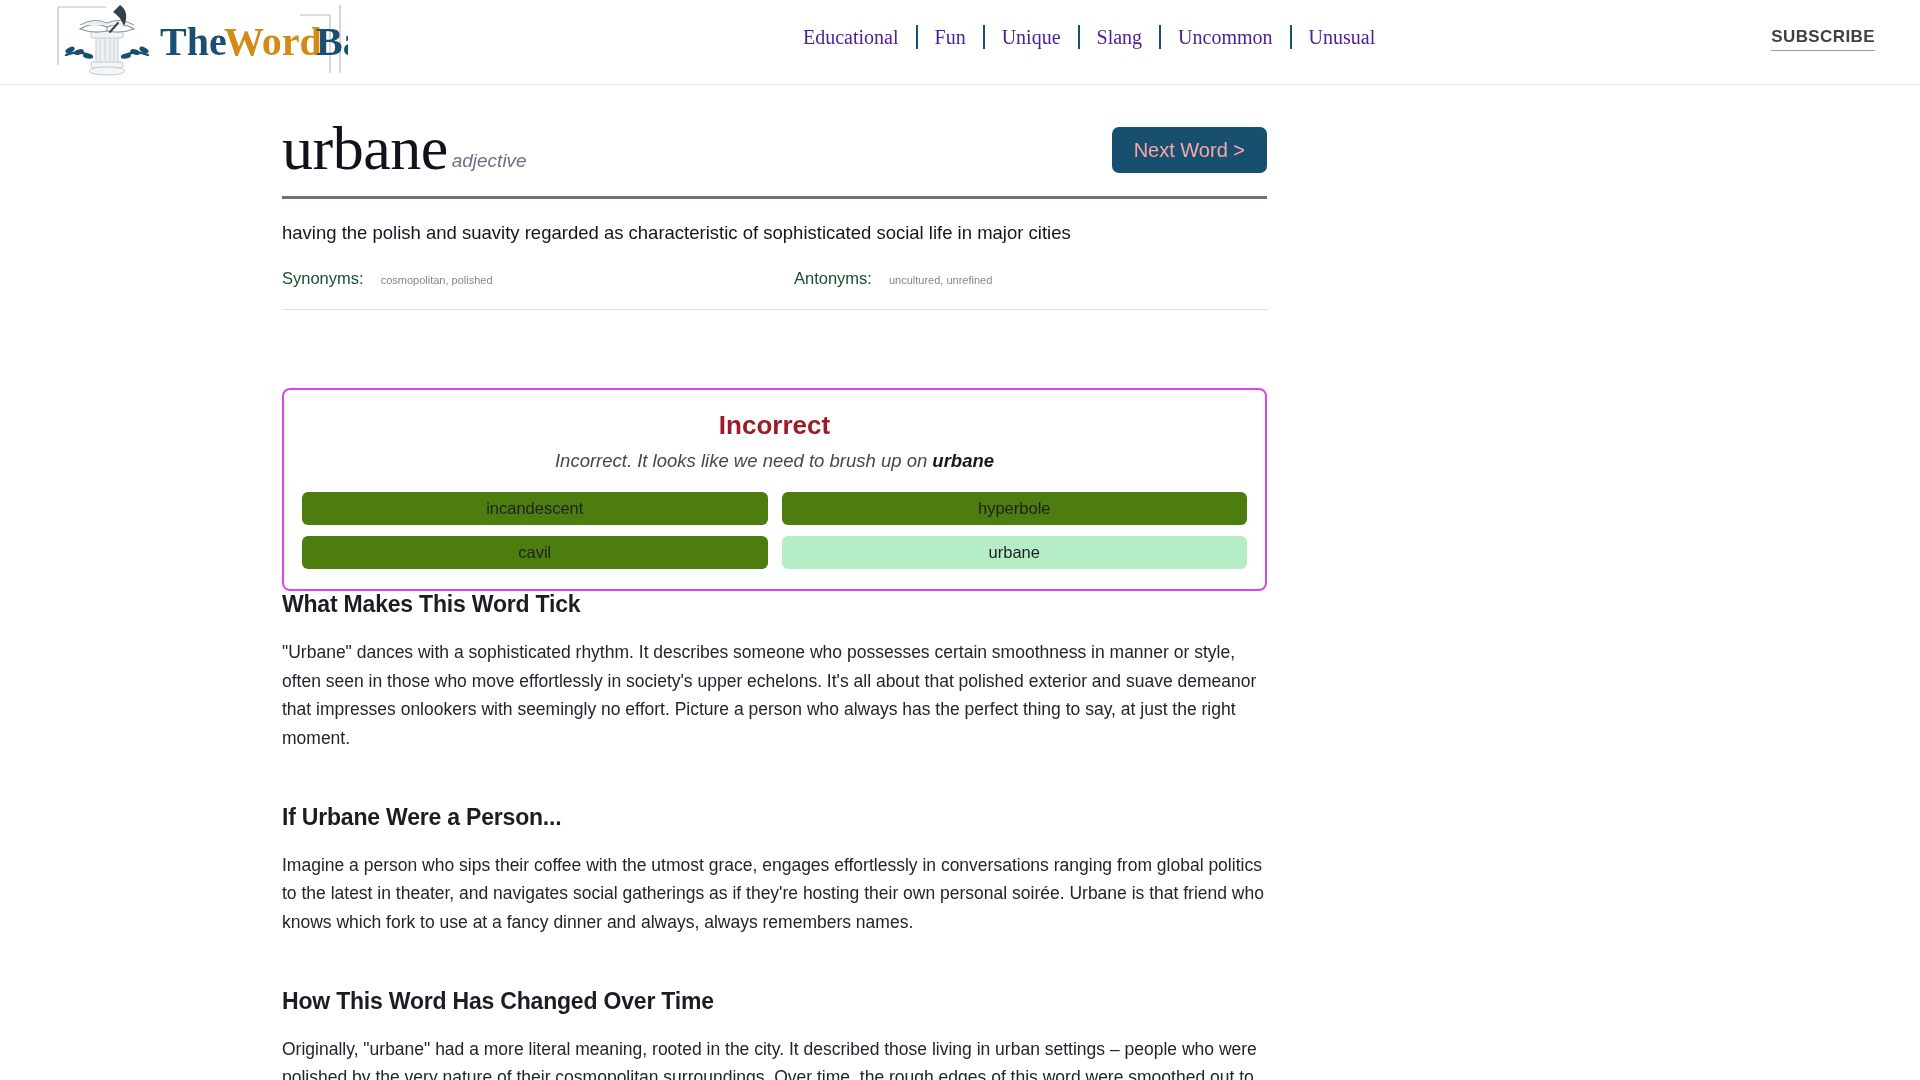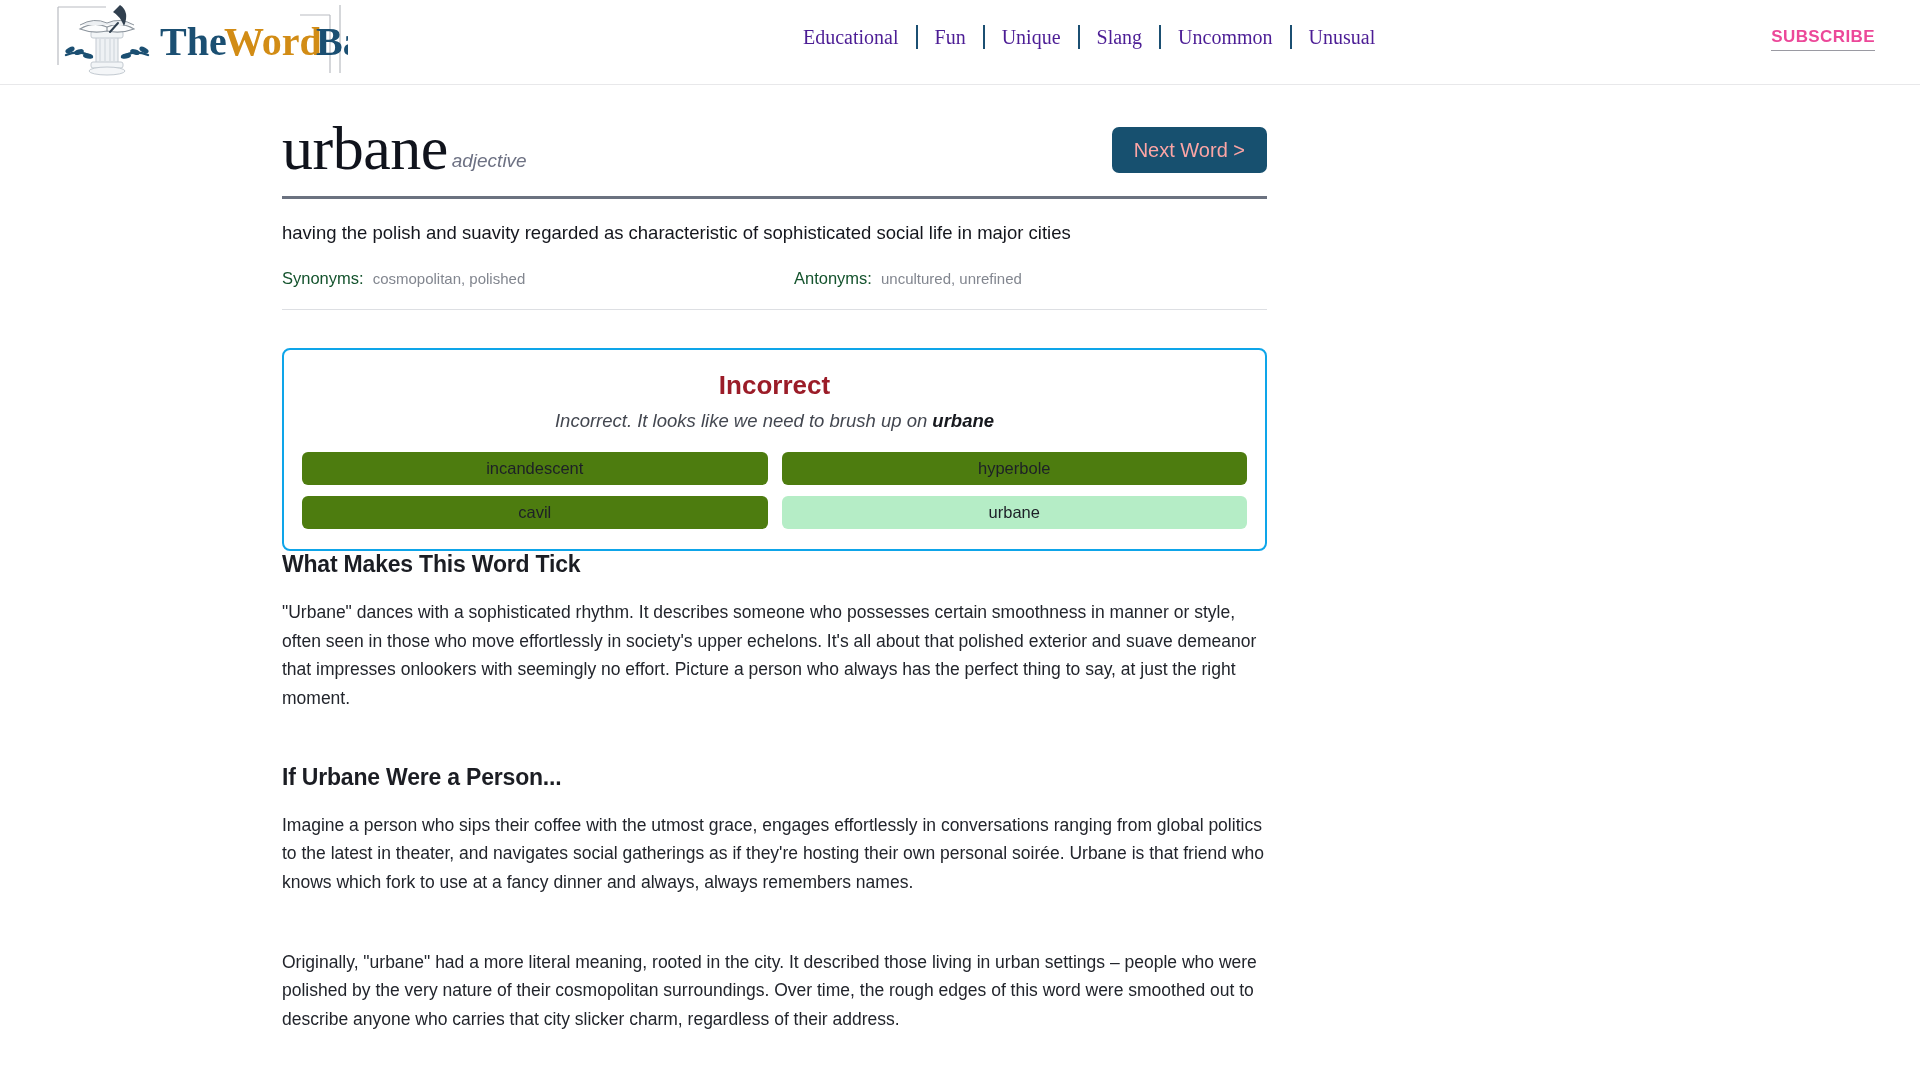--- a/index.html
+++ b/index.html
@@ -58,21 +58,21 @@
   }
 
   .subscribe-btn {
     position: absolute;
     right: 45px;
     top: 27px;
     font-family: "Liberation Sans", sans-serif;
     font-size: 17px;
     font-weight: bold;
     letter-spacing: 0.4px;
-    color: #ec4899;
+    color: #404040;
     background: none;
     border: none;
     border-bottom: 1.5px solid #9a9aa2;
     padding-bottom: 3px;
     cursor: pointer;
   }
 
   
   .page {
     width: 1920px;
@@ -139,35 +139,35 @@
     margin-top: 23px;
   }
   .sa-block { display: flex; align-items: baseline; }
   .sa-block.syn { width: 512px; }
   .sa-label {
     font-size: 16.5px;
     font-weight: normal;
     color: #14532d;
   }
   .sa-value {
-    font-size: 15px;
+    font-size: 11px;
     color: #82868f;
-    margin-left: 9px;
+    margin-left: 17px;
   }
 
   .sa-rule {
     height: 1px;
     background: #dddfe3;
     margin-top: 21px;
   }
 
   
   .quiz-box {
-    margin-top: 38px;
-    border: 2px solid #0ea5e9;
+    margin-top: 78px;
+    border: 2px solid #d946ef;
     border-radius: 8px;
     padding: 21px 18px 20px 18px;
   }
   .quiz-status {
     text-align: center;
     font-family: "Liberation Sans", sans-serif;
     font-size: 26px;
     font-weight: bold;
     color: #9b1c28;
     line-height: 1.1;
@@ -319,17 +319,18 @@
       <h2 class="section-title">What Makes This Word Tick</h2>
       <p class="section-body">"Urbane" dances with a sophisticated rhythm. It describes someone who possesses certain smoothness in manner or style, often seen in those who move effortlessly in society's upper echelons. It's all about that polished exterior and suave demeanor that impresses onlookers with seemingly no effort. Picture a person who always has the perfect thing to say, at just the right moment.</p>
     </section>
 
     <section class="section gap-lg">
       <h2 class="section-title">If Urbane Were a Person...</h2>
       <p class="section-body">Imagine a person who sips their coffee with the utmost grace, engages effortlessly in conversations ranging from global politics to the latest in theater, and navigates social gatherings as if they're hosting their own personal soirée. Urbane is that friend who knows which fork to use at a fancy dinner and always, always remembers names.</p>
     </section>
 
     <section class="section gap-lg">
+      <h2 class="section-title">How This Word Has Changed Over Time</h2>
       <p class="section-body">Originally, "urbane" had a more literal meaning, rooted in the city. It described those living in urban settings – people who were polished by the very nature of their cosmopolitan surroundings. Over time, the rough edges of this word were smoothed out to describe anyone who carries that city slicker charm, regardless of their address.</p>
     </section>
 
   </div>
 </main>
 
 </body></html>

